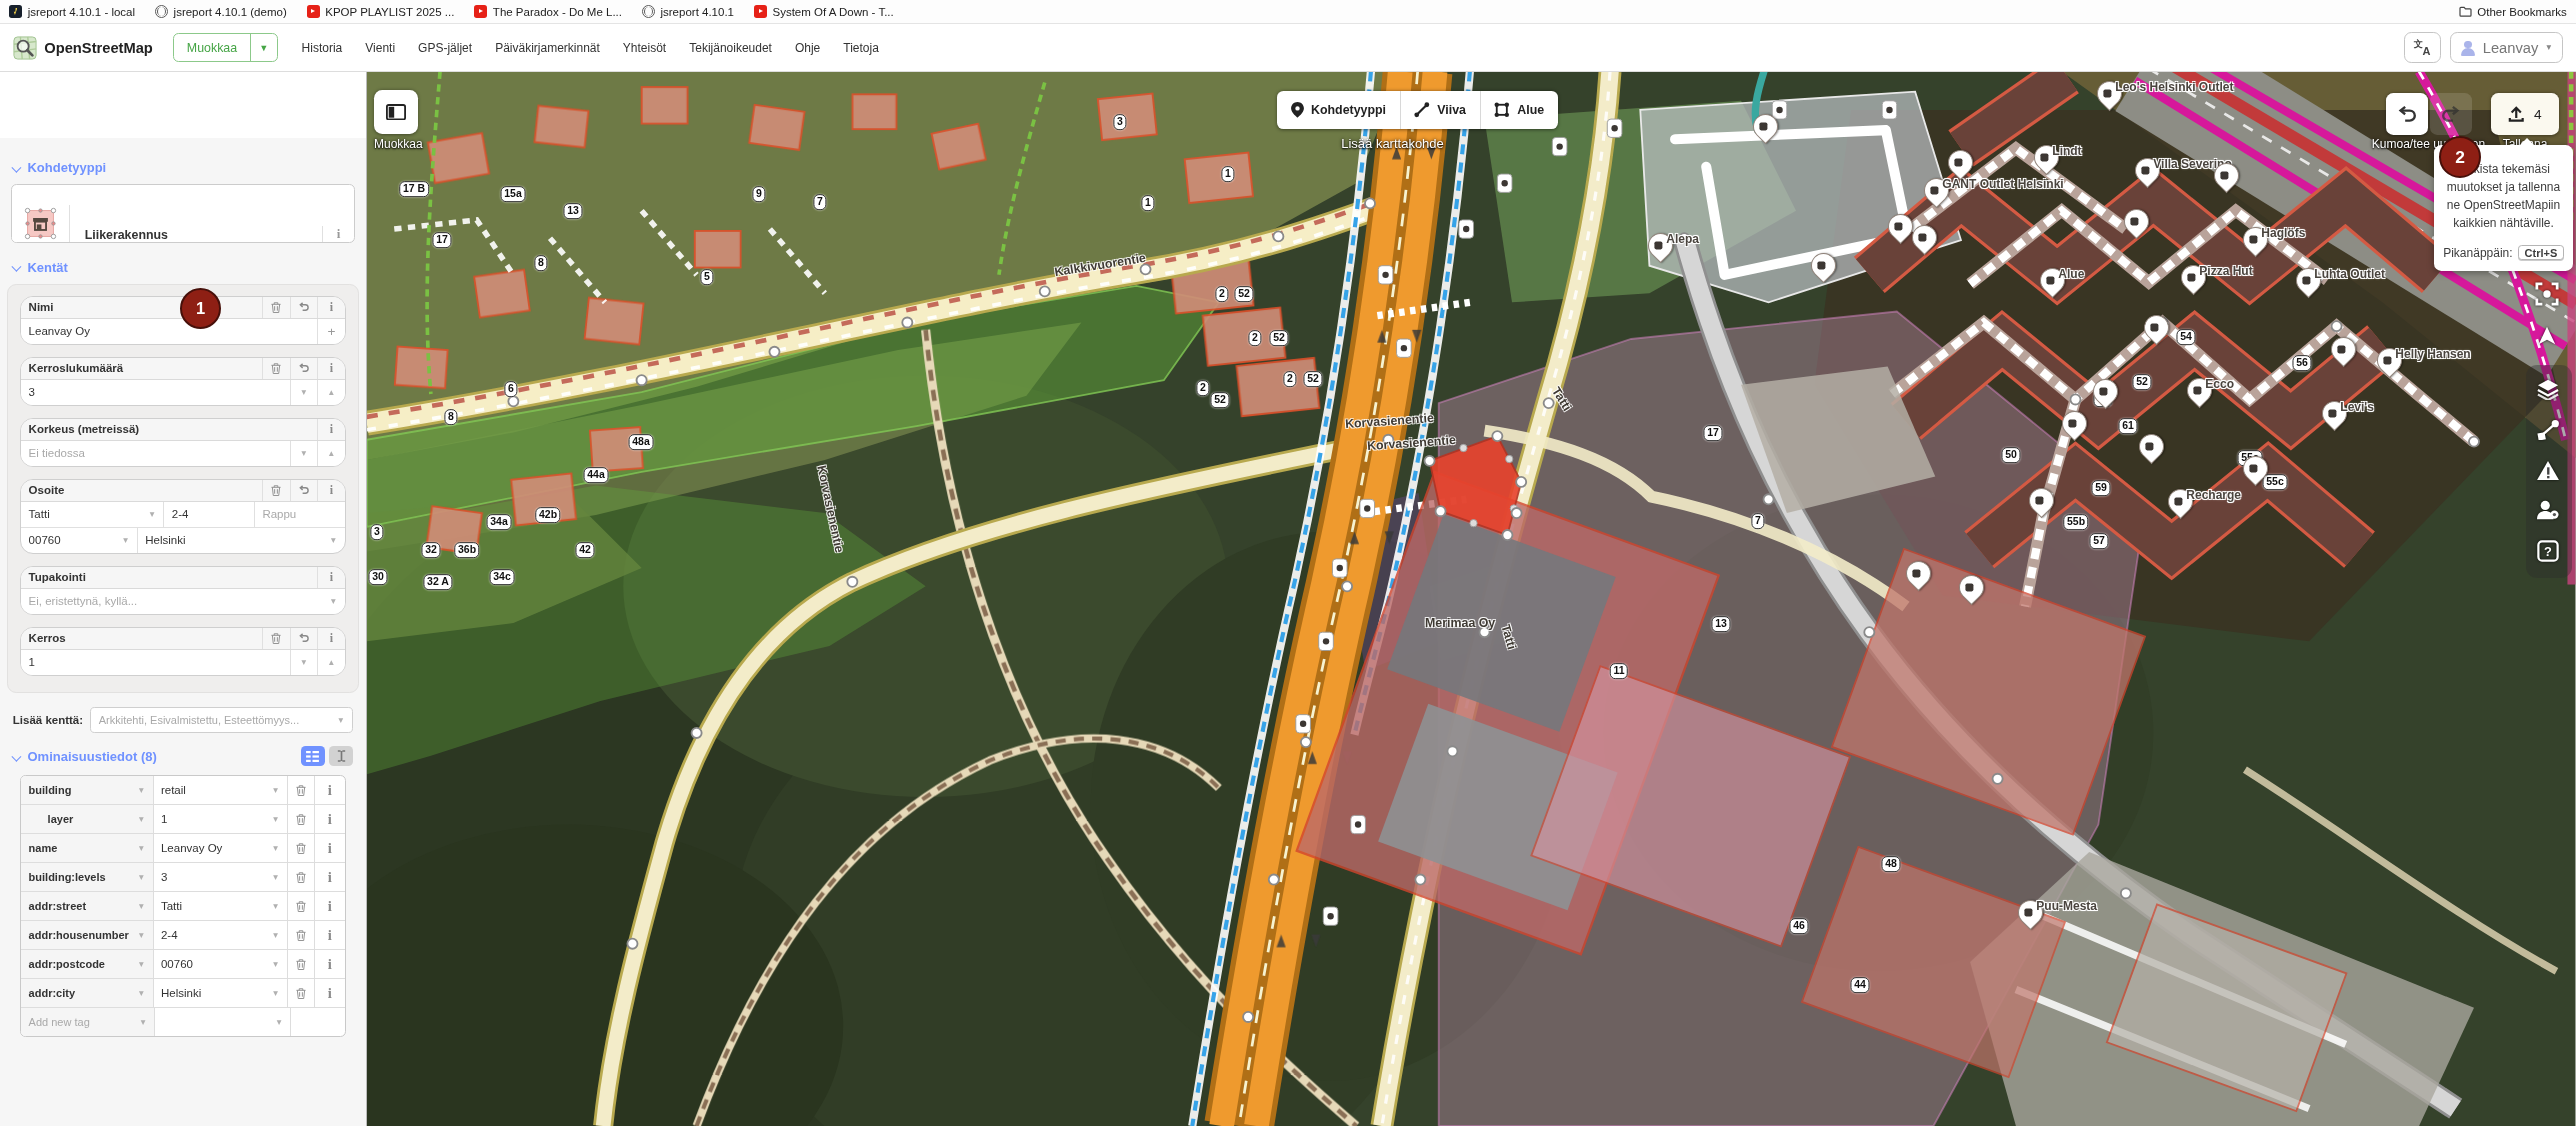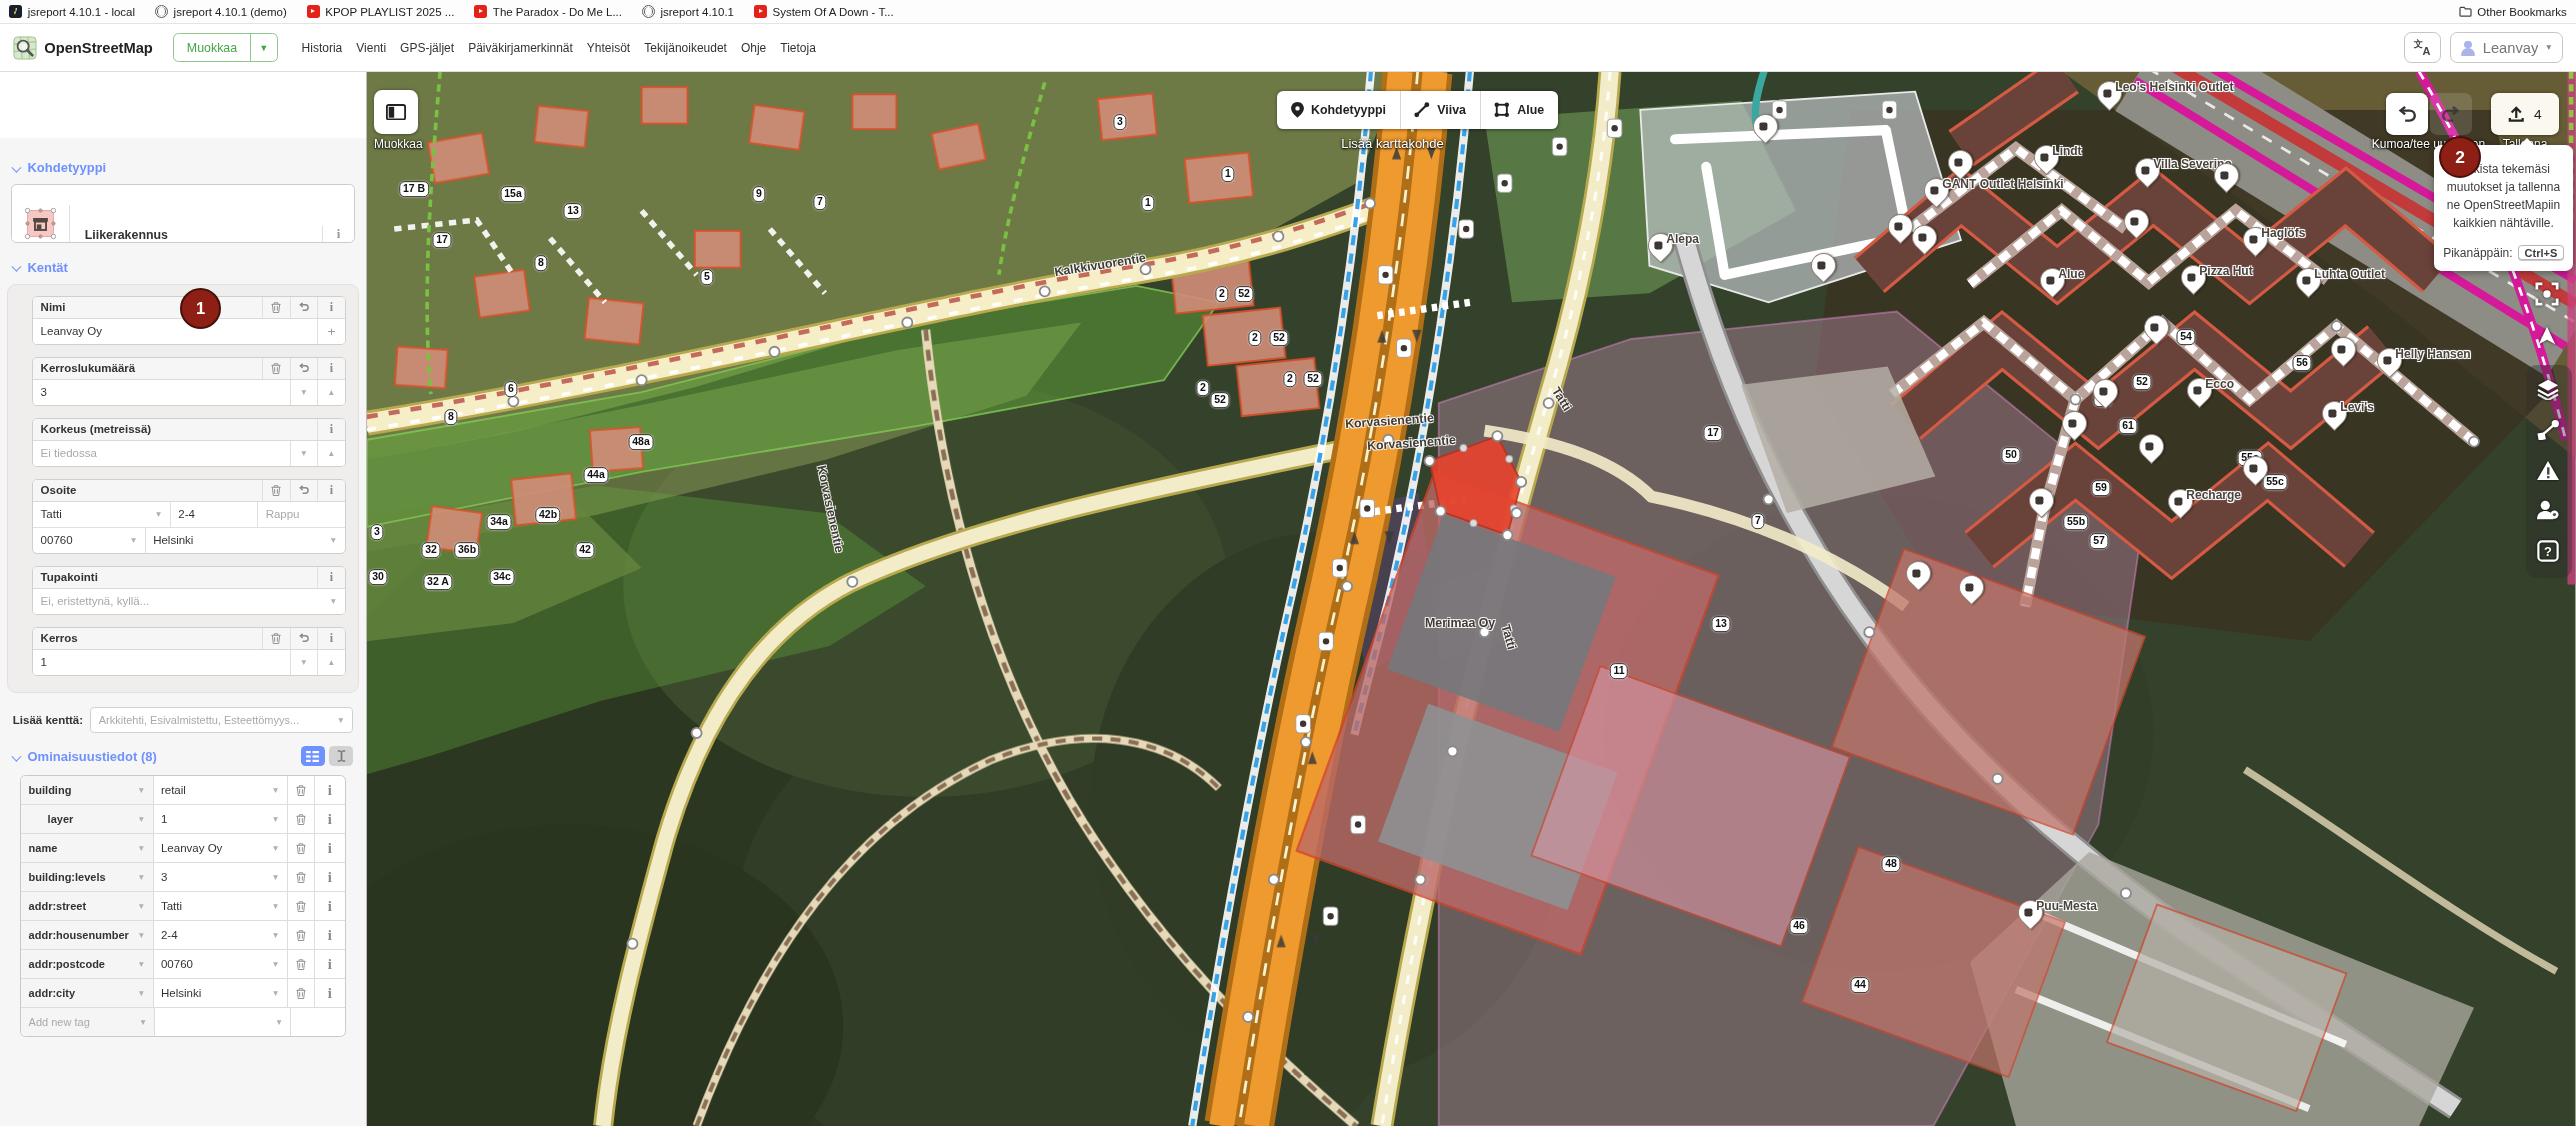--- a/index.html
+++ b/index.html
@@ -21,21 +21,21 @@
   .ico-youtube:after{content:"";position:absolute;left:4.6px;top:3.7px;border-left:4.6px solid #fff;
      border-top:2.7px solid transparent;border-bottom:2.7px solid transparent;}
   #other-bm{margin-left:auto;display:flex;align-items:center;gap:5.5px;}
   
   #osmhdr{position:absolute;left:0;top:24px;width:2576px;height:48px;background:#fff;
           border-bottom:0.9px solid #ddd;display:flex;align-items:center;padding:0 13px;box-sizing:border-box;z-index:40;}
   #brand{font-size:14.7px;font-weight:bold;color:#222;margin:0 20px 0 7.3px;}
   #edit-split{display:flex;border:0.9px solid #8cc98a;border-radius:5.5px;overflow:hidden;height:27.5px;}
   #edit-split .seg{display:flex;align-items:center;padding:0 13px;color:#46a546;font-size:12.4px;}
   #edit-split .seg.caret{border-left:0.9px solid #8cc98a;padding:0 8.2px;font-size:9.2px;}
-  nav#osm-nav{display:flex;gap:14px;margin-left:24px;font-size:12px;color:#333;}
+  nav#osm-nav{display:flex;gap:23px;margin-left:24px;font-size:12px;color:#333;}
   nav#osm-nav a{color:#333;text-decoration:none;cursor:pointer;}
   #hdr-right{margin-left:auto;display:flex;align-items:center;gap:9.2px;}
   .hbtn{border:0.9px solid #c5c5c5;border-radius:7.3px;height:29px;display:flex;align-items:center;
         padding:0 9.2px;gap:6.4px;color:#555;background:#fff;}
   .lang-glyph{position:relative;width:16.5px;height:14.7px;}
   .lang-glyph i{position:absolute;font-style:normal;font-weight:bold;color:#444;}
   .lang-glyph i:first-child{left:0;top:-1.8px;font-size:9.2px;}
   .lang-glyph i:last-child{right:0;bottom:-1.8px;font-size:11px;}
   .avatar{width:16.5px;height:16.5px;border-radius:2.7px;position:relative;overflow:hidden;}
   .avatar:before{content:"";position:absolute;left:4.6px;top:1.8px;width:7.3px;height:7.3px;border-radius:50%;background:#aab4ea;}
@@ -50,21 +50,21 @@
   .chev.down{transform:rotate(-45deg);border-color:#7092ff;width:6.4px;height:6.4px;}
   #sb-close{font-size:20px;color:#333;}
   #sb-body{position:absolute;top:67px;left:0;right:0;bottom:0;background:#f6f6f6;padding:14.7px 7.3px;box-sizing:border-box;overflow:hidden;}
   .section-h{display:flex;align-items:center;gap:7.3px;color:#7092ff;font-weight:bold;font-size:13px;margin:7.3px 5.5px 9.2px;}
   #preset-card{display:flex;align-items:flex-end;background:#fff;border:0.9px solid #ccc;border-radius:5.5px;height:57px;margin:0 3.7px 16.5px;overflow:hidden;}
   #preset-icon{width:57px;border-right:0.9px solid #e0e0e0;display:flex;align-items:center;justify-content:center;background:#fff;}
   #preset-label{flex:1;display:flex;align-items:center;padding:0 14.7px;font-weight:bold;font-size:12.4px;color:#333;}
   .info-cell{width:31px;border-left:0.9px solid #e0e0e0;display:flex;align-items:center;justify-content:center;
              color:#999;font-size:13px;font-weight:bold;font-family:"Liberation Serif",serif;}
   #fields-wrap{background:#efeeed;border:0.9px solid #e2e1e0;border-radius:9.2px;padding:11px 12px 3.7px;margin:0 0 9.2px;}
-  .field{background:#fff;border:0.9px solid #cfcfcf;border-radius:5px;margin-bottom:12px;overflow:hidden;margin-left:12px;}
+  .field{background:#fff;border:0.9px solid #cfcfcf;border-radius:13px;margin-bottom:12px;overflow:hidden;}
   .fhead{display:flex;align-items:stretch;background:#f6f6f6;border-bottom:0.9px solid #dadada;height:21px;}
   .flabel{flex:1;display:flex;align-items:center;font-weight:bold;font-size:11.5px;color:#333;padding:0 7.3px;}
   .fbtn{width:26.6px;border-left:0.9px solid #e0e0e0;display:flex;align-items:center;justify-content:center;color:#8a8a8a;}
   .fbtn svg{display:block;}
   .fbtn.info{font-family:"Liberation Serif",serif;font-weight:bold;font-size:12px;}
   .fbody{display:flex;align-items:stretch;height:25px;background:#fff;}
   .finput{flex:1;display:flex;align-items:center;padding:0 7.3px;font-size:11.5px;color:#333;min-width:0;white-space:nowrap;overflow:hidden;}
   .ph{color:#a9a9a9;}
   .fcell{border-left:0.9px solid #e0e0e0;display:flex;align-items:center;justify-content:center;color:#9a9a9a;}
   .fcell.w{width:26.6px;}

